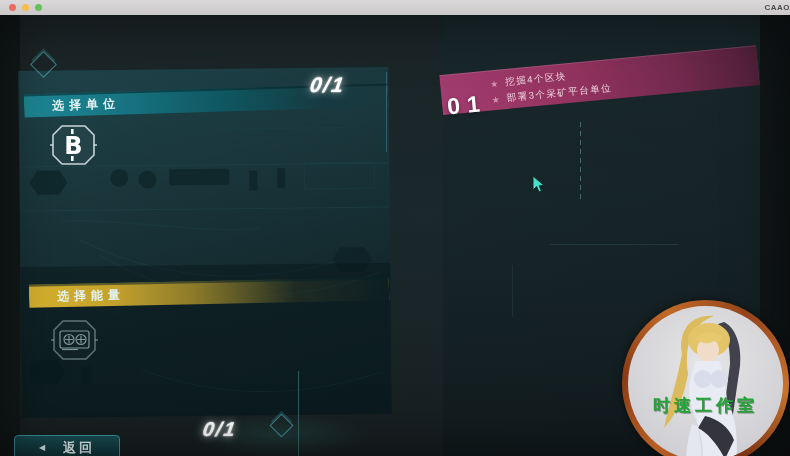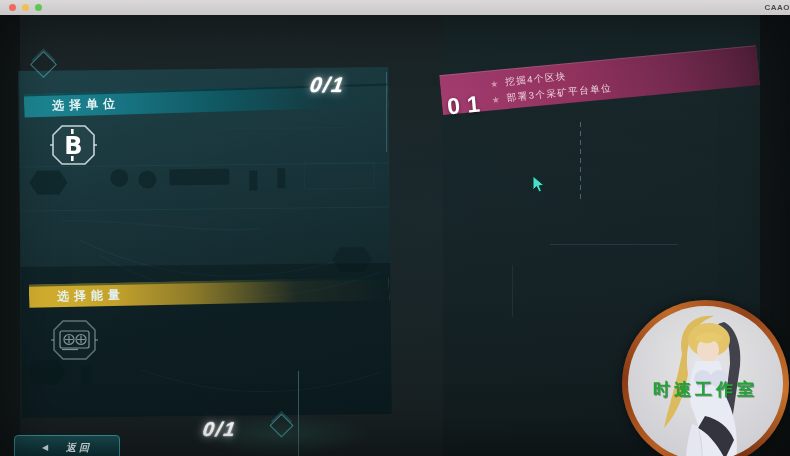--- a/index.html
+++ b/index.html
@@ -80,21 +80,21 @@
   .glow{position:absolute;pointer-events:none;}
   .glow-bottom{left:150px;top:390px;width:260px;height:60px;
       background:radial-gradient(50% 50% at 50% 50%, rgba(60,160,140,.18), rgba(0,0,0,0) 70%);}
 
   
   .back-btn{position:absolute;left:14px;top:420px;width:106px;height:25px;
       background:linear-gradient(180deg,rgba(26,82,88,.92),rgba(13,50,56,.92));
       border:1px solid #39969e;border-radius:4px;display:flex;align-items:center;
       justify-content:center;gap:18px;color:#e8f6f6;cursor:pointer;}
   .back-btn .arrow{font-size:8px;color:#dff3f4;}
-  .back-btn .lbl{font-size:10px;font-weight:bold;letter-spacing:3px;font-style:italic;}
+  .back-btn .lbl{font-size:13px;font-weight:bold;letter-spacing:3px;}
 
   
   .quest-bar{position:absolute;left:443px;top:60px;width:318px;height:40px;
       transform:rotate(-5.4deg);transform-origin:left bottom;
       background:linear-gradient(93deg,#a23c6f 0%,#93335f 42%,#762b50 72%,#52203a 100%);
       border-top:1px solid rgba(255,255,255,.14);}
   .quest-number{position:absolute;left:5px;bottom:-6px;font-size:23px;font-weight:800;
       color:#fff;letter-spacing:7px;text-shadow:0 1px 4px rgba(0,0,0,.45);}
   .quest-objectives{position:absolute;left:50px;top:6px;display:flex;
       flex-direction:column;gap:3px;}
@@ -110,21 +110,21 @@
   .wm-ring{position:absolute;inset:0;border-radius:50%;
       background:conic-gradient(from 30deg,#94431a,#c9742e 18%,#7c3312 34%,#b85f24 52%,
                  #8a3a15 68%,#c06a28 84%,#94431a 100%);
       box-shadow:0 0 8px rgba(0,0,0,.5);}
   .wm-inner{position:absolute;inset:6px;border-radius:50%;overflow:hidden;
       background:radial-gradient(circle at 50% 38%,#e6e6e8,#d2d2d6 68%,#c6c6ca 100%);}
   .wm-inner svg{position:absolute;inset:0;}
   .wm-site{position:absolute;left:0;width:100%;top:62px;text-align:center;
       font-family:"DejaVu Serif",serif;font-weight:bold;font-size:20px;color:#c62cc9;
       letter-spacing:0;z-index:2;}
-  .wm-studio{position:absolute;left:0;width:100%;top:72px;text-align:center;
+  .wm-studio{position:absolute;left:0;width:100%;top:88px;text-align:center;
       font-size:17px;font-weight:bold;color:#22a437;letter-spacing:4px;
       text-shadow:1px 1px 0 rgba(30,70,35,.55);z-index:2;}
 </style>
 </head>
 <body>
 
 <div class="window">
 
   <div class="titlebar">
     <div class="traffic">

